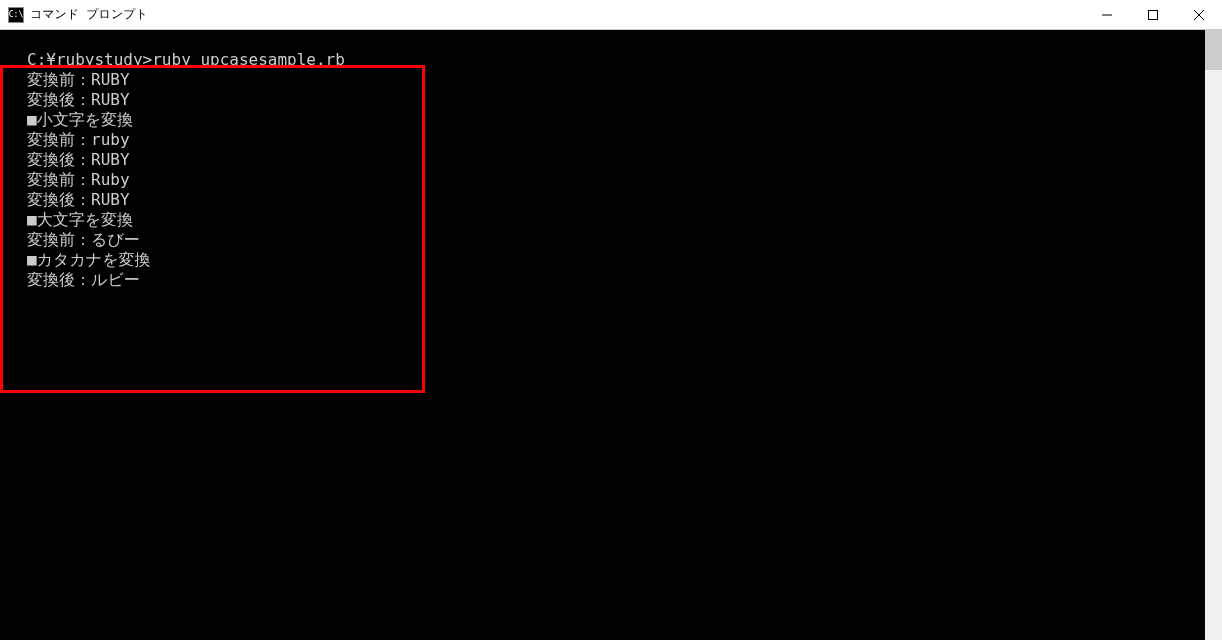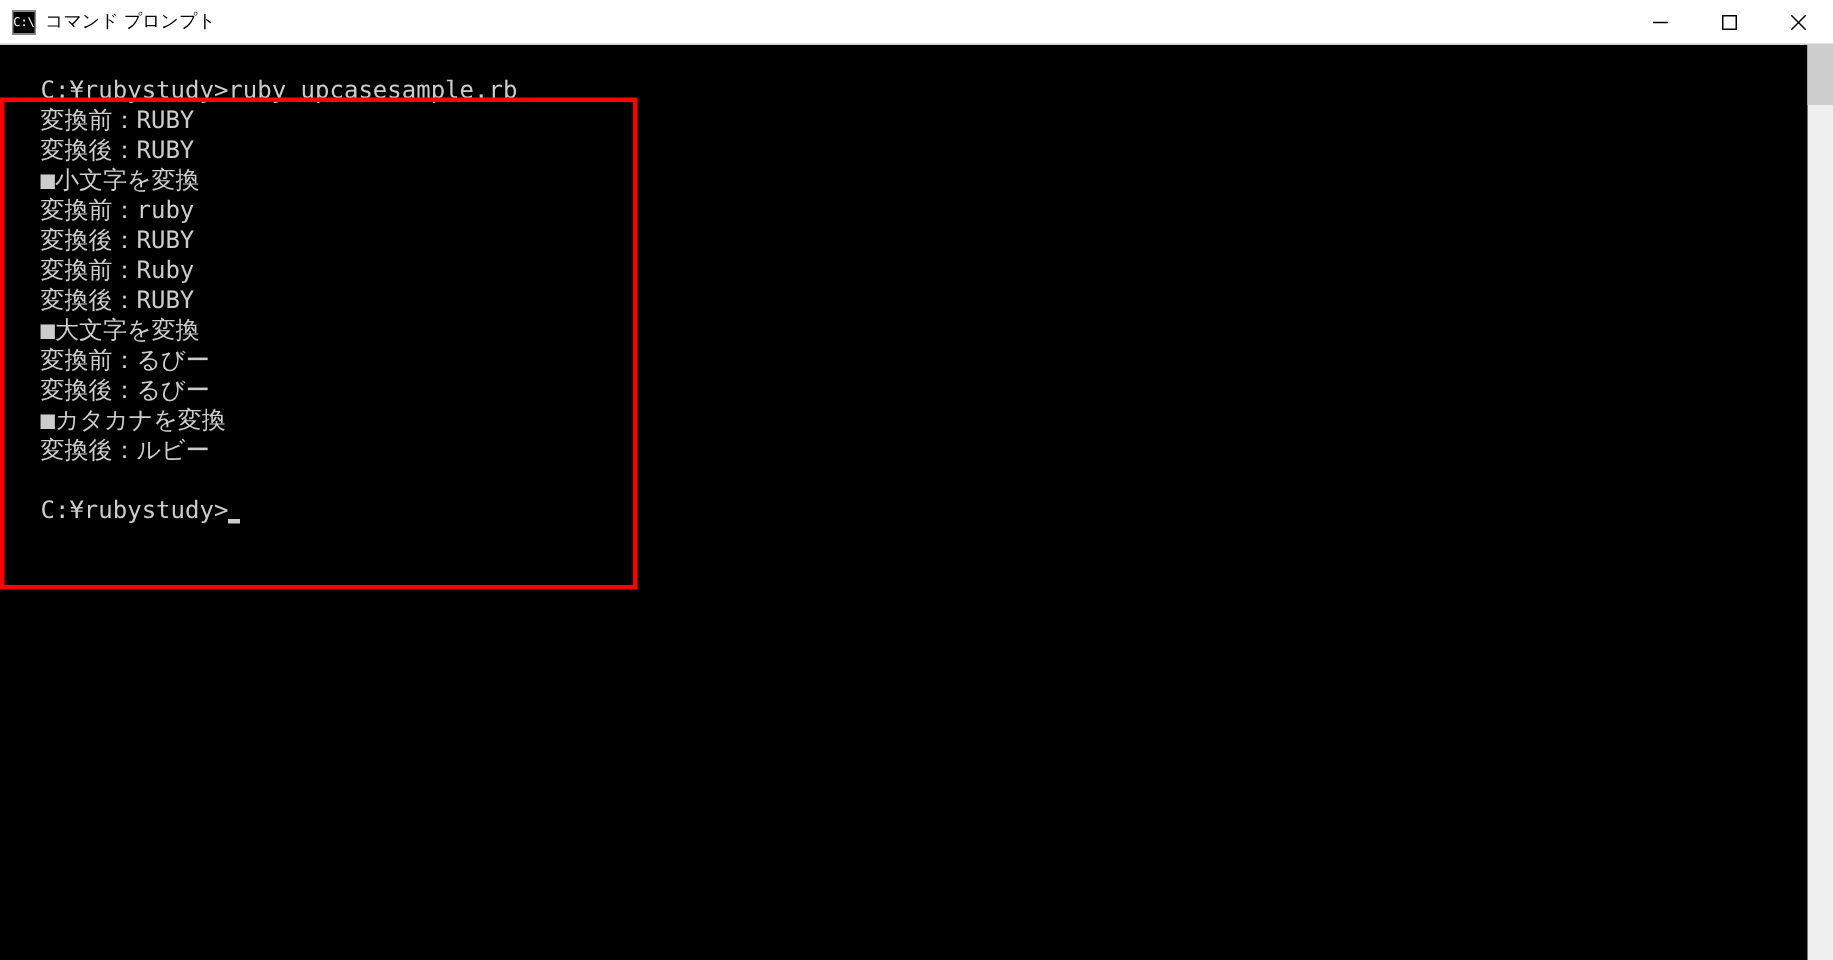--- a/index.html
+++ b/index.html
@@ -36,21 +36,21 @@
       align-items: center;
       justify-content: center;
       font-size: 8px;
       color: #fff;
       font-family: monospace;
     }
     
     .titlebar-title {
       font-size: 12px;
       color: #000;
-      font-family: Liberation Sans, sans-serif;
+      font-family: Liberation Mono, monospace;
     }
     
     .window-controls {
       margin-left: auto;
       display: flex;
       height: 100%;
     }
     
     .control-btn {
       width: 46px;
@@ -160,25 +160,23 @@
     <div class="terminal-line">C:¥rubystudy&gt;ruby upcasesample.rb</div>
     <div class="terminal-line">変換前：RUBY</div>
     <div class="terminal-line">変換後：RUBY</div>
     <div class="terminal-line">■小文字を変換</div>
     <div class="terminal-line">変換前：ruby</div>
     <div class="terminal-line">変換後：RUBY</div>
     <div class="terminal-line">変換前：Ruby</div>
     <div class="terminal-line">変換後：RUBY</div>
     <div class="terminal-line">■大文字を変換</div>
     <div class="terminal-line">変換前：るびー</div>
-    <div class="terminal-line">変換後：るびー</div>
     <div class="terminal-line">■カタカナを変換</div>
     <div class="terminal-line">変換後：ルビー</div>
     <div class="spacer"></div>
-    <div class="terminal-line"><span>C:¥rubystudy&gt;</span><span class="cursor"></span></div>
 
     <div class="highlight-box"></div>
   </div>
 
   <div class="scrollbar">
     <div class="scrollbar-thumb"></div>
   </div>
 </div>
 
 </body></html>

